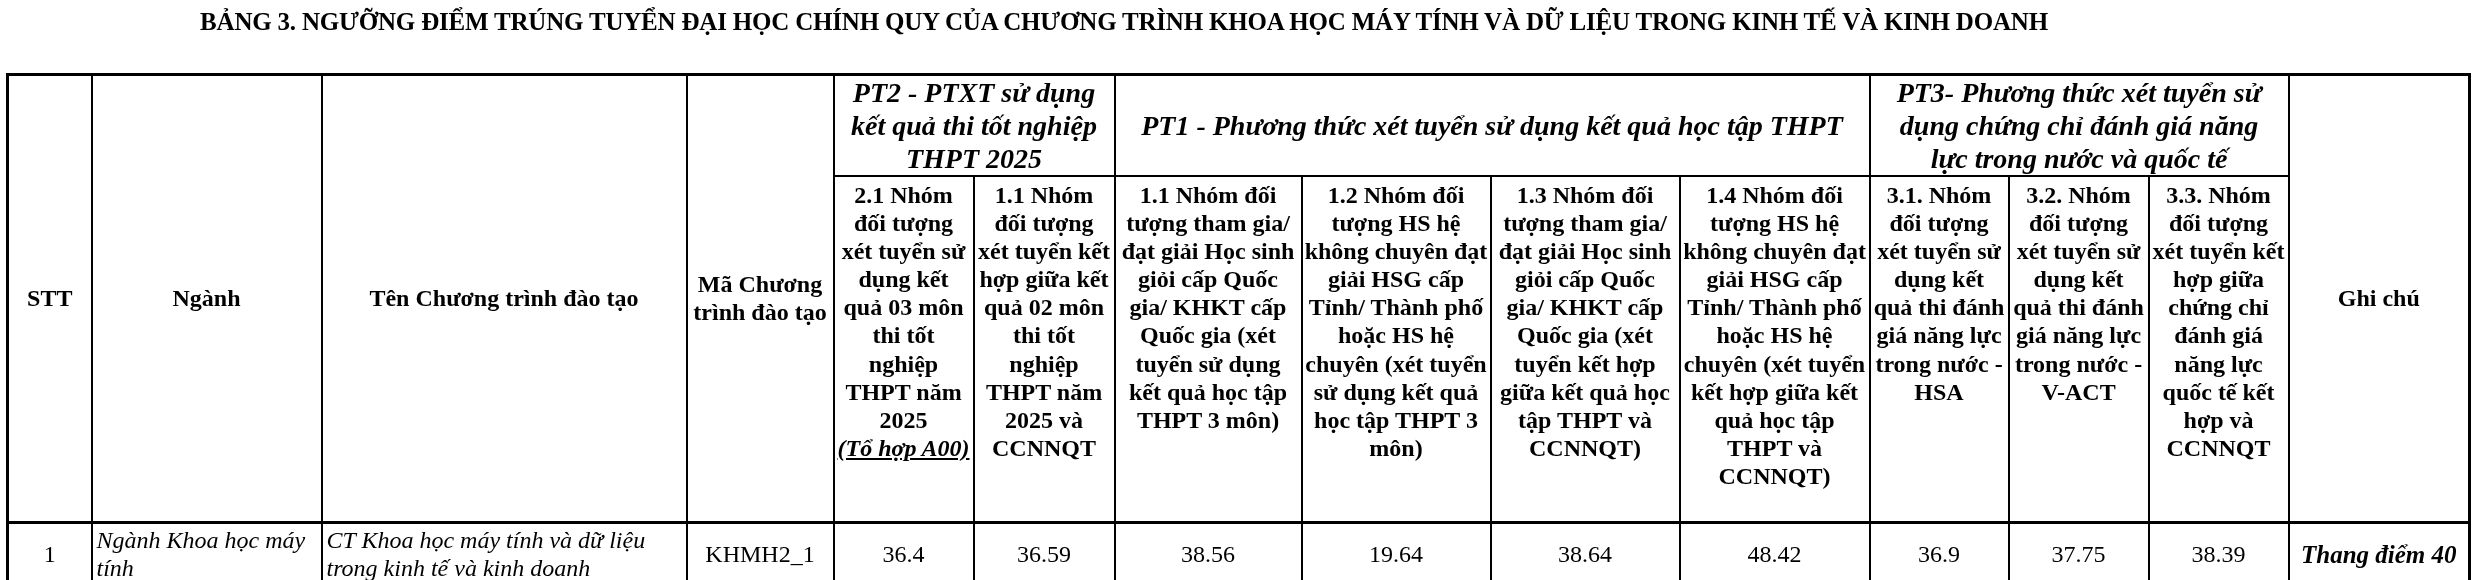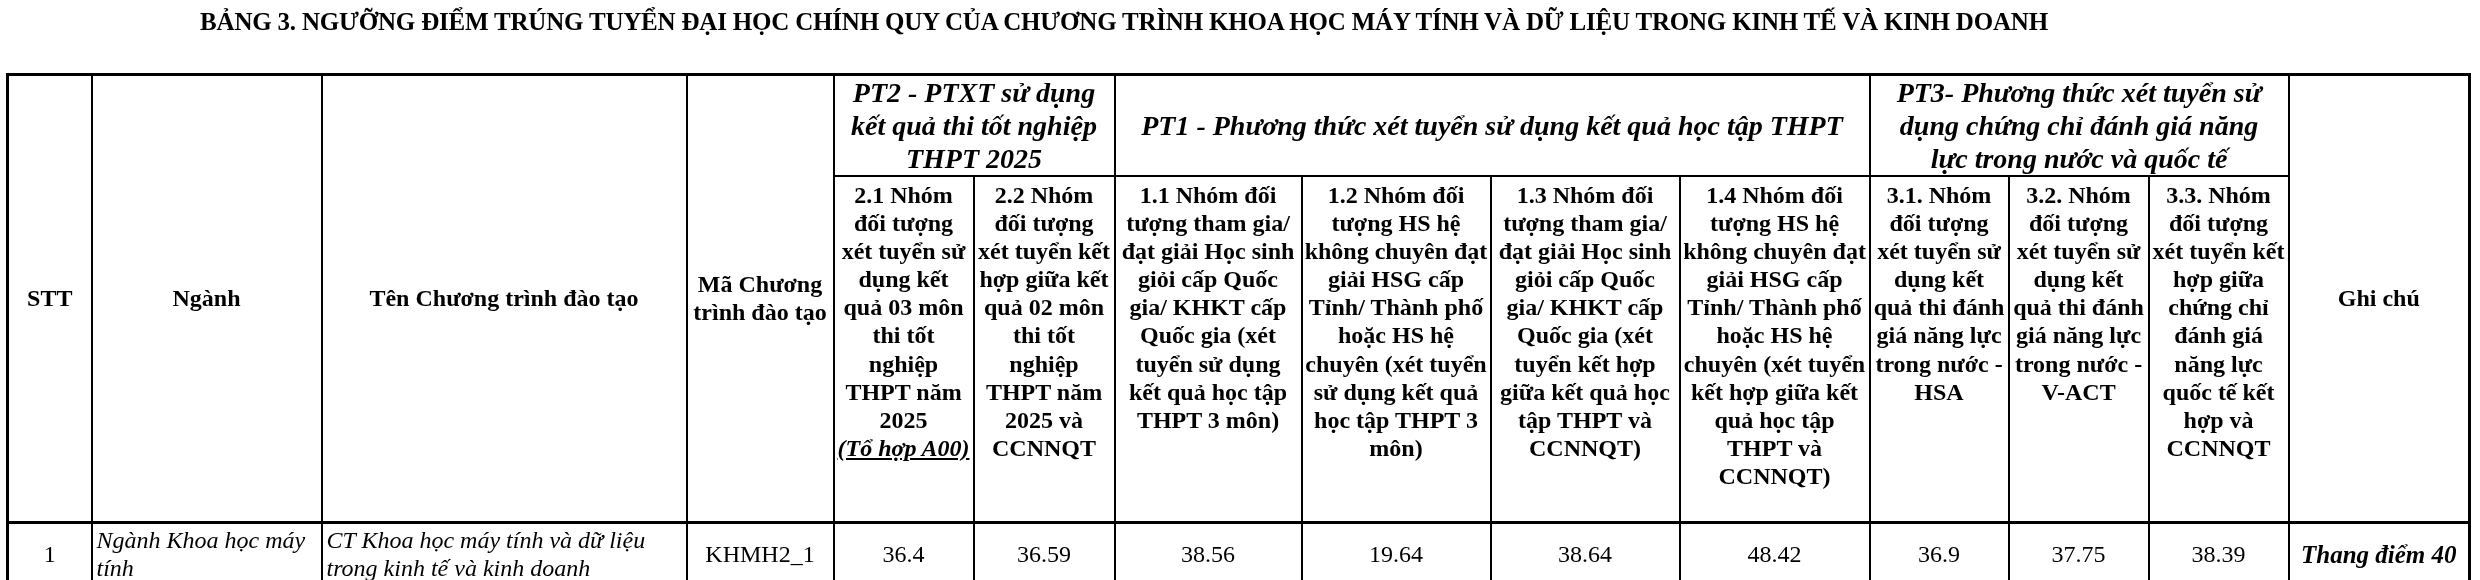--- a/index.html
+++ b/index.html
@@ -87,21 +87,21 @@
     <th class="group-cell" colspan="2">PT2 - PTXT sử dụng kết quả thi tốt nghiệp THPT 2025</th>
     <th class="group-cell" colspan="4">PT1 - Phương thức xét tuyển sử dụng kết quả học tập THPT</th>
     <th class="group-cell" colspan="3">PT3- Phương thức xét tuyển sử dụng chứng chỉ đánh giá năng lực trong nước và quốc tế</th>
     <th class="fixed-cell" rowspan="2">Ghi chú</th>
   </tr>
   <tr class="sub-row">
     <th class="sub-cell">
       <span>2.1 Nhóm đối tượng xét tuyển sử dụng kết quả 03 môn thi tốt nghiệp THPT năm 2025</span>
       <span class="sub-note">(Tổ hợp A00)</span>
     </th>
-    <th class="sub-cell">2.2 Nhóm đối tượng xét tuyển kết hợp giữa kết quả 02 môn thi tốt nghiệp THPT năm 2025 và CCNNQT</th>
+    <th class="sub-cell">1.1 Nhóm đối tượng xét tuyển kết hợp giữa kết quả 02 môn thi tốt nghiệp THPT năm 2025 và CCNNQT</th>
     <th class="sub-cell">1.1 Nhóm đối tượng tham gia/đạt giải Học sinh giỏi cấp Quốc gia/ KHKT cấp Quốc gia (xét tuyển sử dụng kết quả học tập THPT 3 môn)</th>
     <th class="sub-cell">1.2 Nhóm đối tượng HS hệ không chuyên đạt giải HSG cấp Tỉnh/ Thành phố hoặc HS hệ chuyên (xét tuyển sử dụng kết quả học tập THPT 3 môn)</th>
     <th class="sub-cell">1.3 Nhóm đối tượng tham gia/đạt giải Học sinh giỏi cấp Quốc gia/ KHKT cấp Quốc gia (xét tuyển kết hợp giữa kết quả học tập THPT và CCNNQT)</th>
     <th class="sub-cell">1.4 Nhóm đối tượng HS hệ không chuyên đạt giải HSG cấp Tỉnh/ Thành phố hoặc HS hệ chuyên (xét tuyển kết hợp giữa kết quả học tập THPT và CCNNQT)</th>
     <th class="sub-cell">3.1. Nhóm đối tượng xét tuyển sử dụng kết quả thi đánh giá năng lực trong nước - HSA</th>
     <th class="sub-cell">3.2. Nhóm đối tượng xét tuyển sử dụng kết quả thi đánh giá năng lực trong nước - V-ACT</th>
     <th class="sub-cell">3.3. Nhóm đối tượng xét tuyển kết hợp giữa chứng chỉ đánh giá năng lực quốc tế kết hợp và CCNNQT</th>
   </tr>
   <tr class="data-row">
     <td class="cell-center">1</td>

